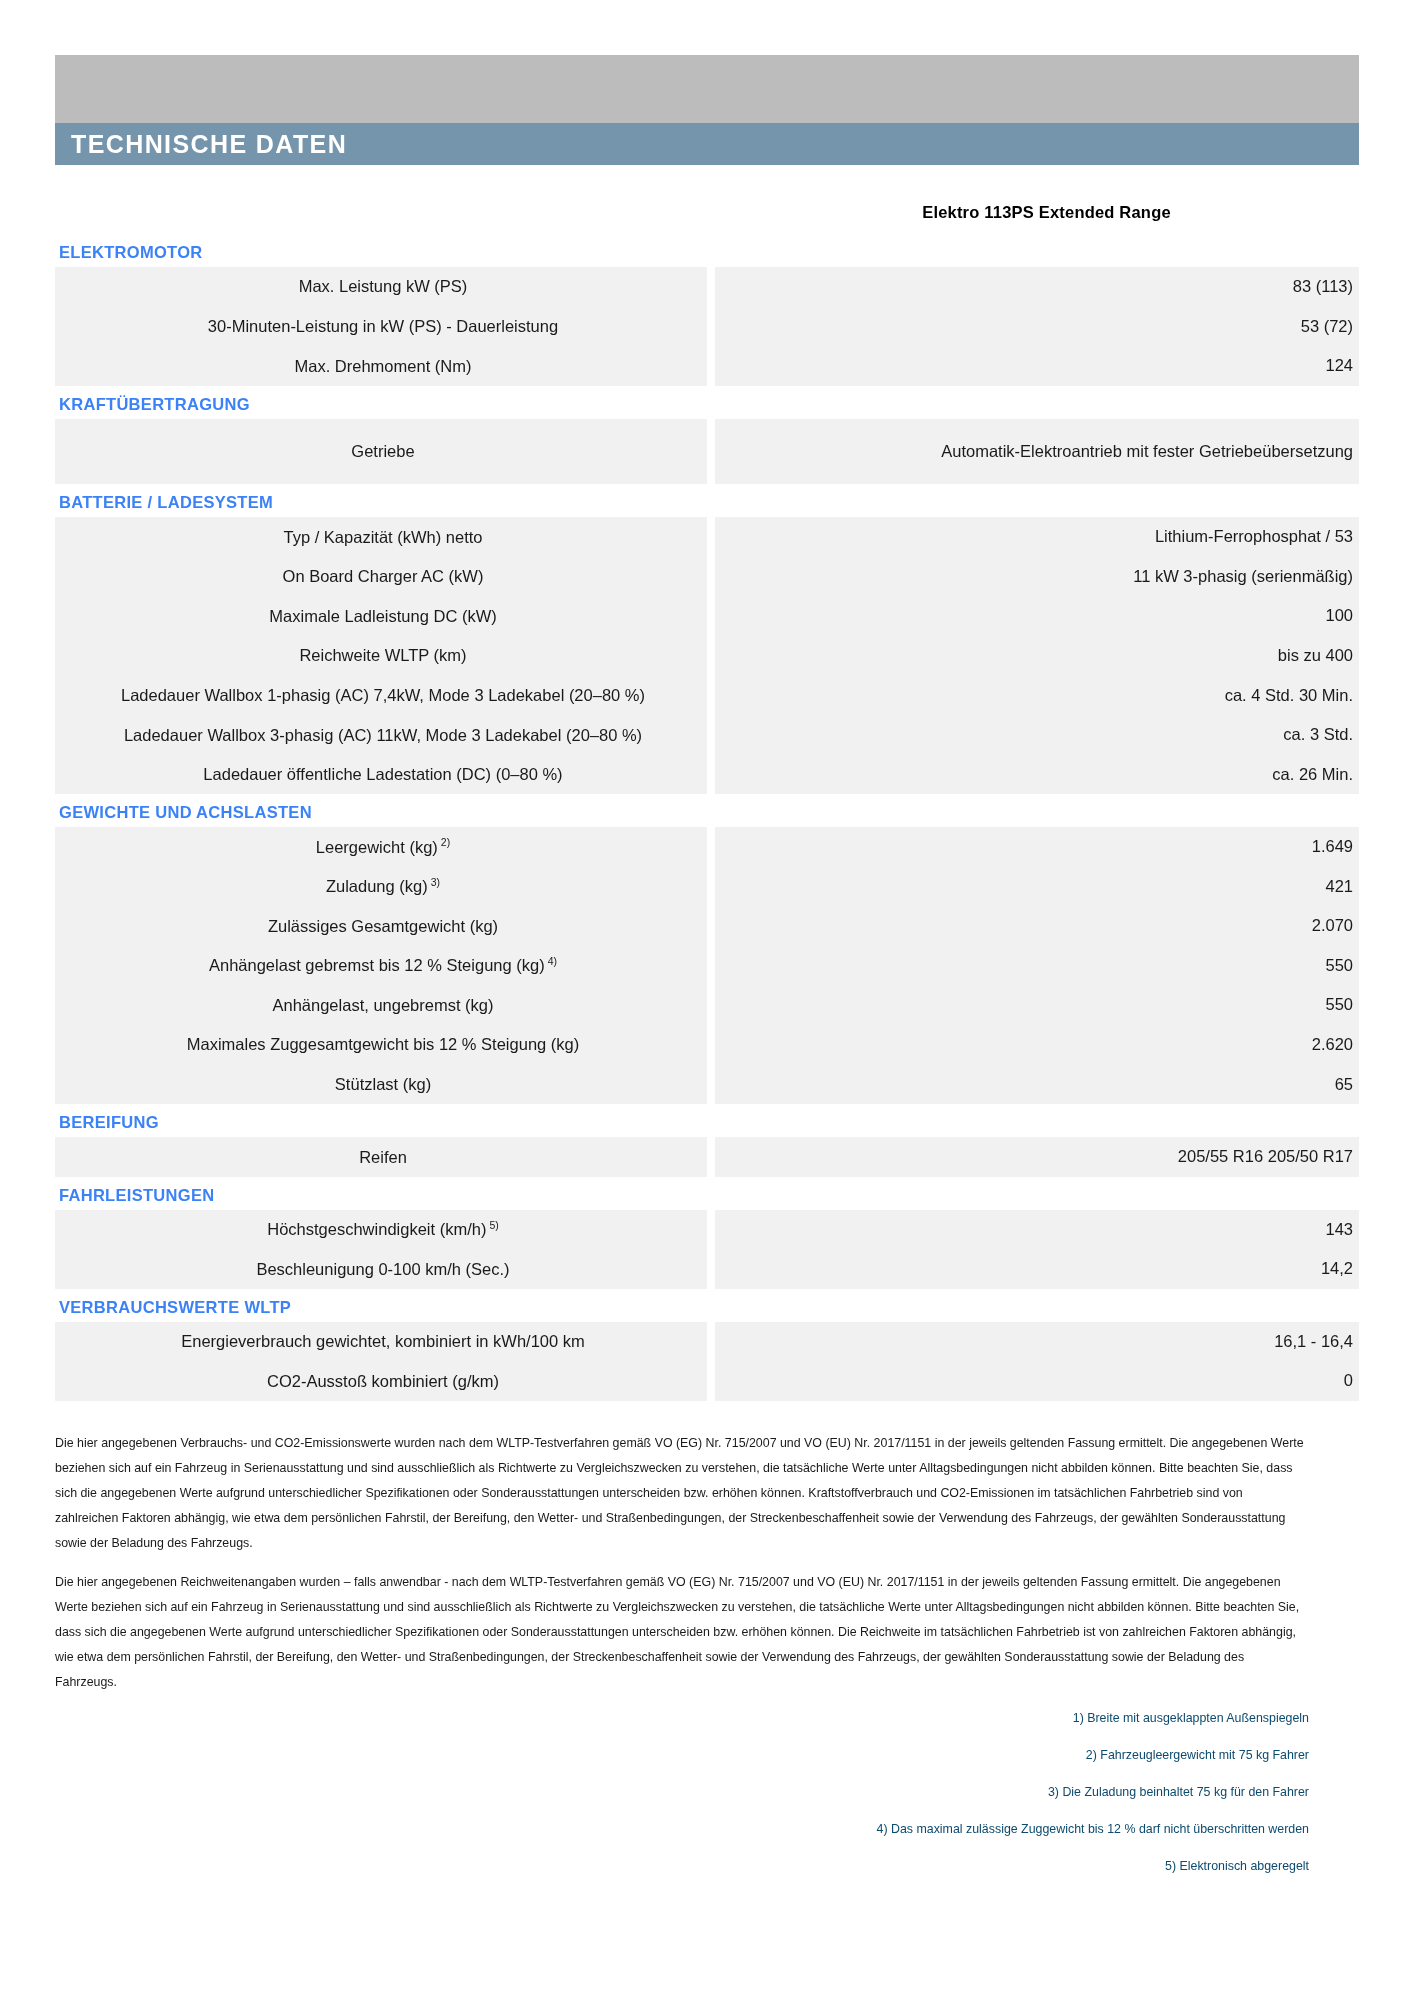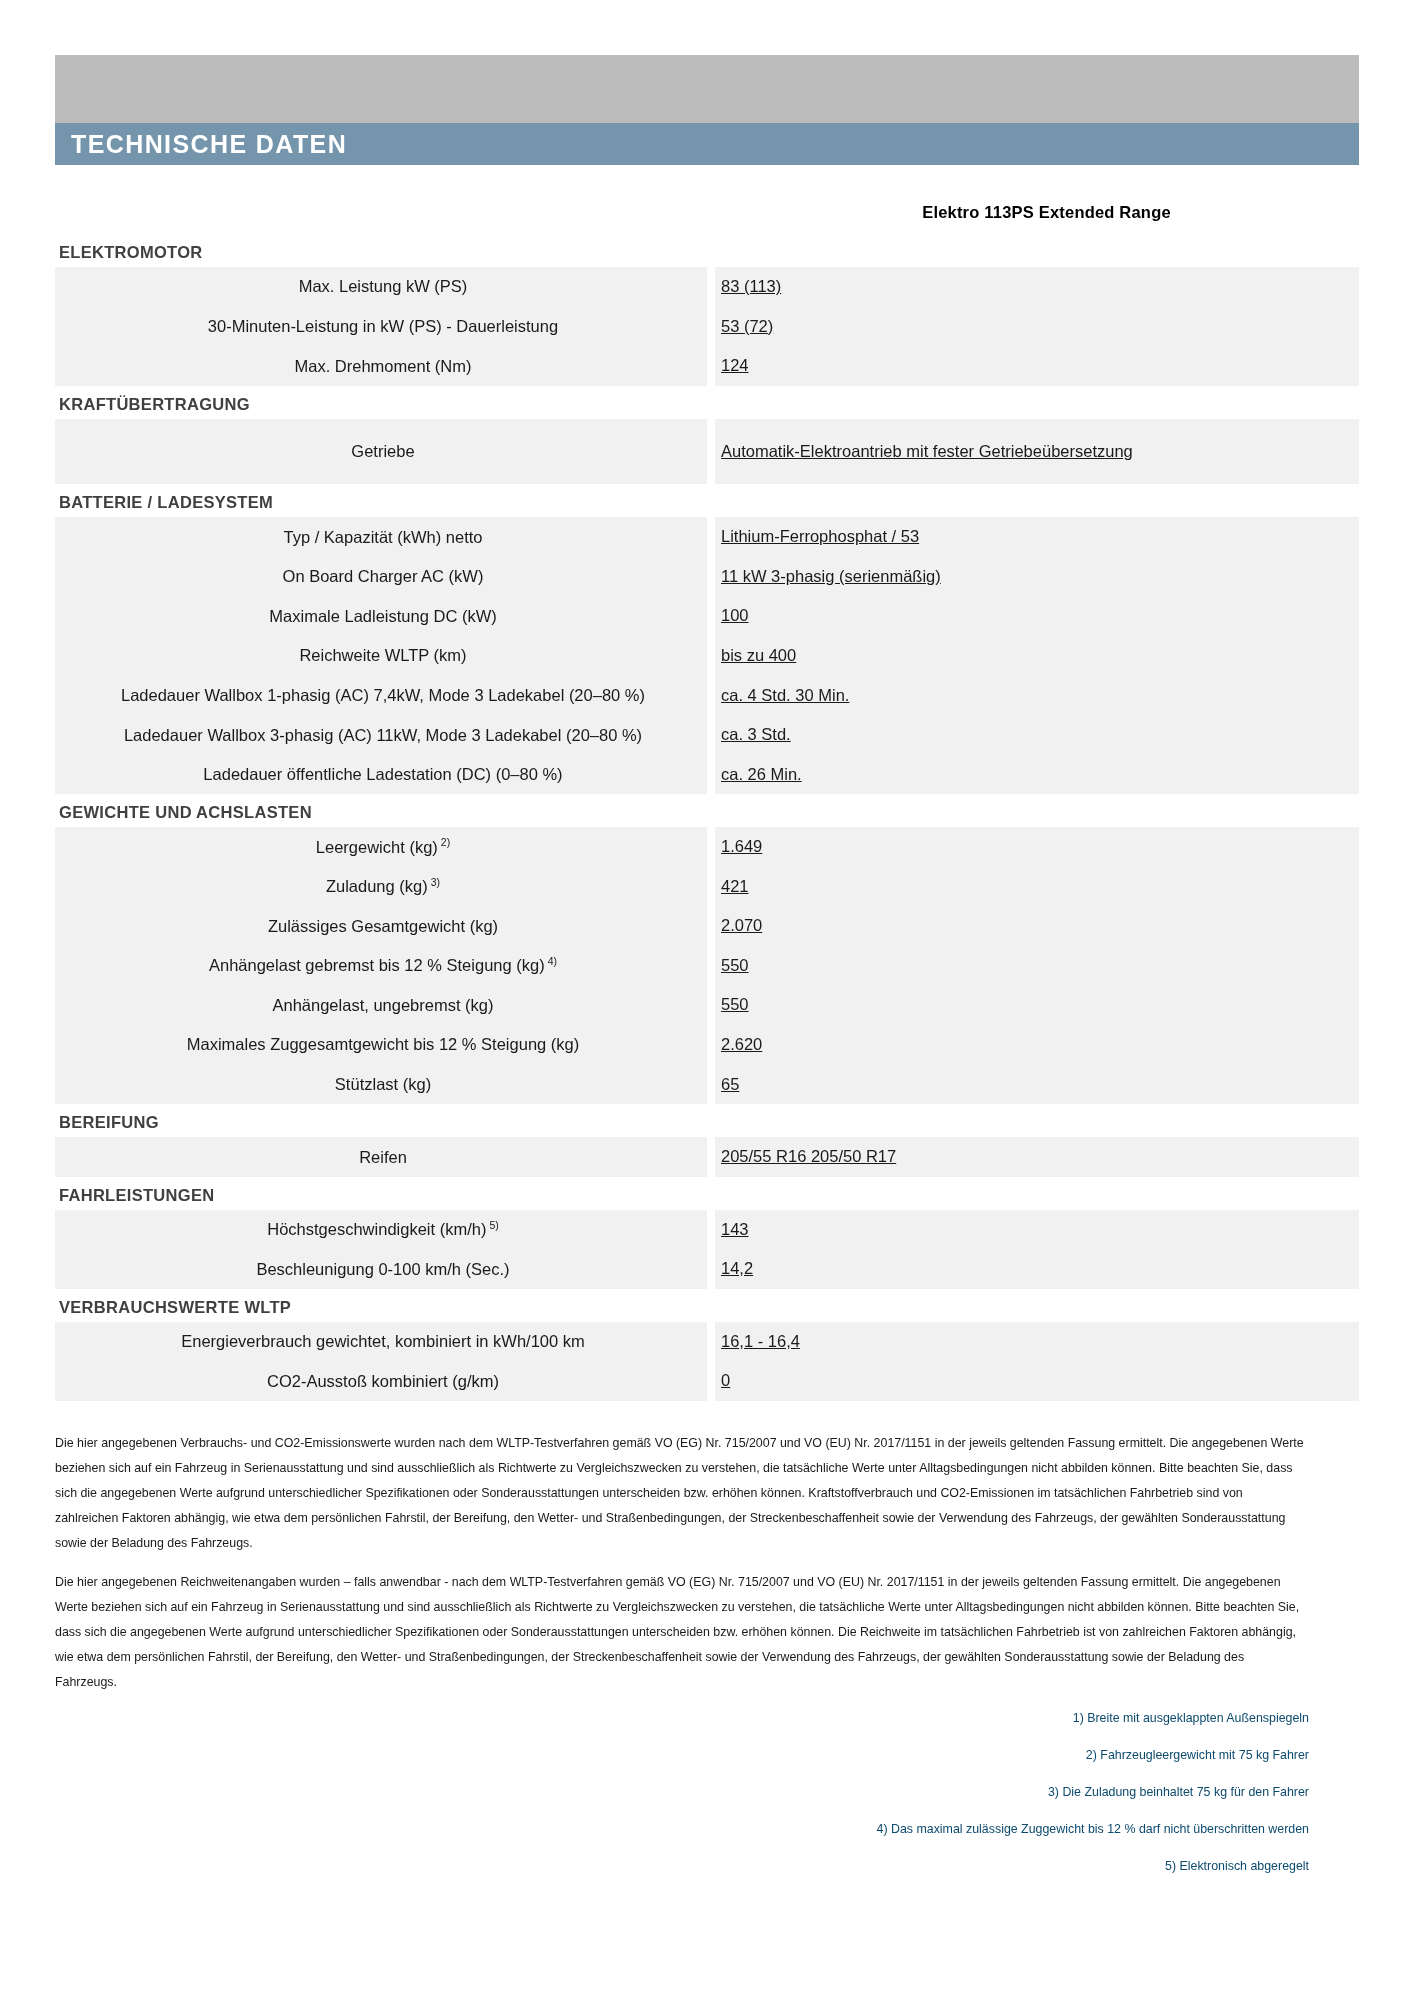--- a/index.html
+++ b/index.html
@@ -76,46 +76,45 @@
   .spec-table col.c-value { width: 644px; }
 
   .spec-table tr.section-row td {
     background: #ffffff;
     padding: 9px 0 5px 0;
   }
   .section-title {
     font-size: 16.5px;
     font-weight: bold;
     letter-spacing: 0.3px;
-    color: #404040;
+    color: #3b82f6;
     padding-left: 4px;
   }
 
   .spec-table tr.data-row td {
     background: #f1f1f1;
     font-size: 16.5px;
     color: #1a1a1a;
     padding: 7px 0;
     vertical-align: middle;
   }
   .spec-table tr.data-row td.gap {
     background: #ffffff;
     padding: 0;
   }
   td.label-cell {
     padding-left: 4px !important;
     text-align: center;
     line-height: 1.25;
   }
   td.value-cell {
-    text-align: left;
+    text-align: right;
     line-height: 1.55;
     padding-left: 6px !important;
     padding-right: 6px !important;
-    text-decoration: underline;
   }
   .sup {
     font-size: 10.5px;
     vertical-align: super;
     line-height: 0;
     margin-left: 3px;
   }
   .tall td { padding-top: 20px !important; padding-bottom: 20px !important; }
 
   

